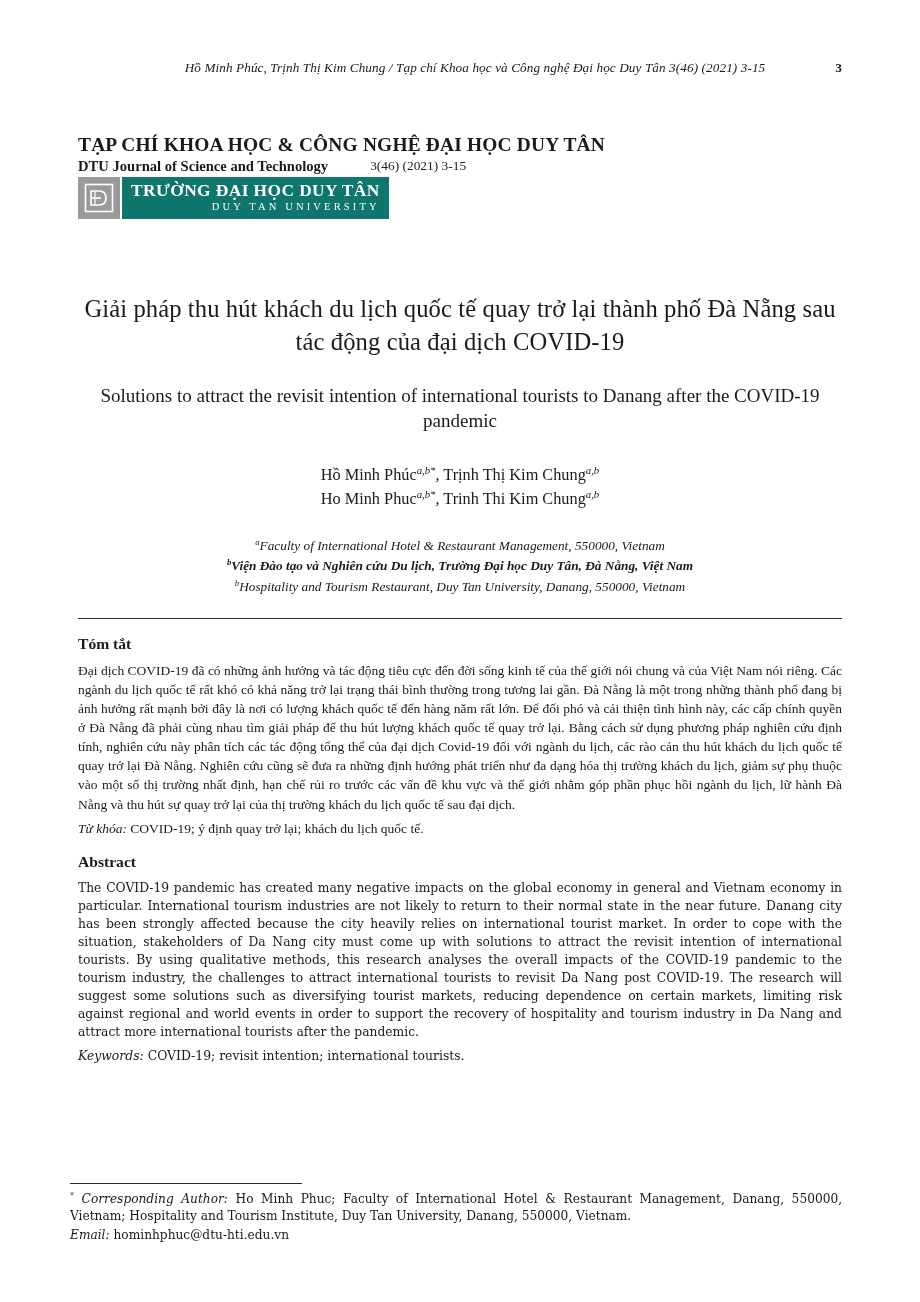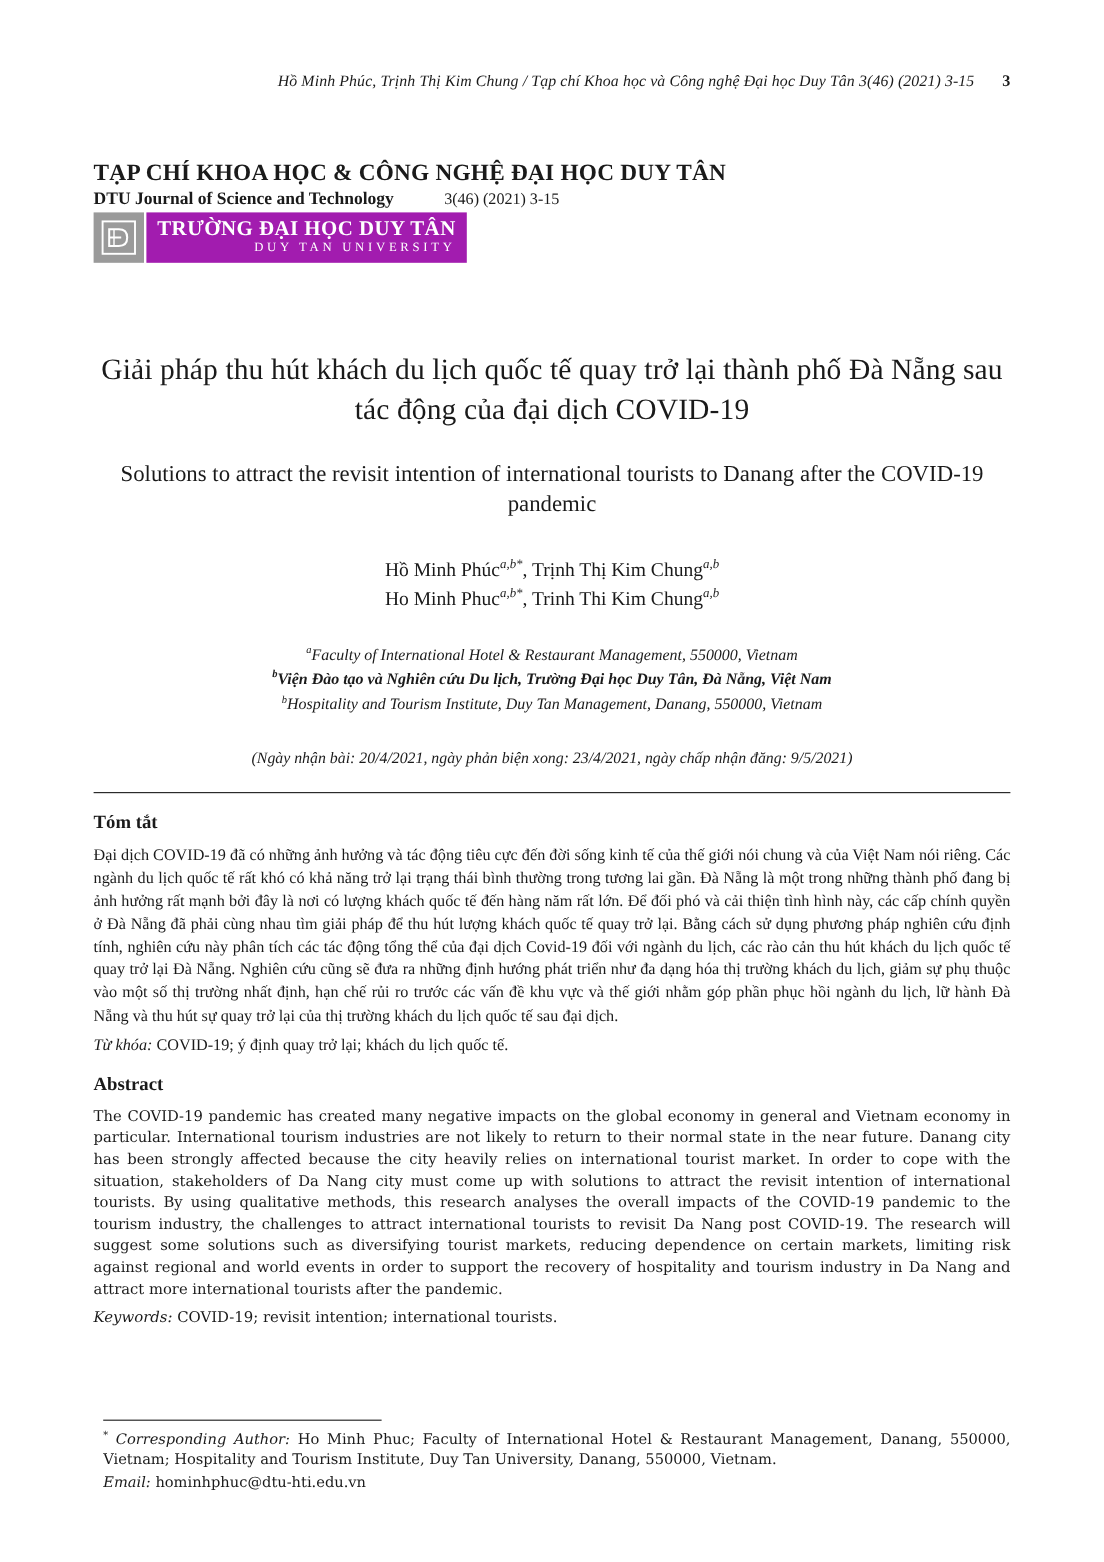--- a/index.html
+++ b/index.html
@@ -28,21 +28,21 @@
     display: flex;
     align-items: baseline;
     justify-content: space-between;
     font-style: italic;
     font-size: 13.2px;
     letter-spacing: 0.1px;
     padding: 0 0 0 60px;
   }
   .runhead .rh-text {
     flex: 1;
-    text-align: right;
+    text-align: center;
   }
   .runhead .rh-page {
     width: 30px;
     text-align: right;
     font-style: normal;
     font-weight: bold;
     font-size: 13.5px;
   }
 
   
@@ -86,21 +86,21 @@
   }
   .logo-mark {
     width: 42px;
     background: #9a9a9a;
     display: flex;
     align-items: center;
     justify-content: center;
   }
   .logo-mark svg { display: block; }
   .logo-text {
-    background: #a21caf;
+    background: #0f766e;
     margin-left: 2px;
     padding: 2px 9px 2px 9px;
     display: flex;
     flex-direction: column;
     justify-content: center;
     color: #ffffff;
   }
   .logo-text .lt-main {
     font-size: 17.4px;
     font-weight: bold;
@@ -192,21 +192,21 @@
   }
   .kw.en {
     font-family: "DejaVu Serif", serif;
     font-size: 12.4px;
   }
   .kw i { font-style: italic; }
 
   
   .footnote-wrap {
     position: absolute;
-    left: 86px;
+    left: 70px;
     right: 78px;
     bottom: 60px;
   }
   .fn-rule {
     width: 232px;
     border-top: 1px solid #2b2b2b;
     margin-bottom: 7px;
   }
   .fn-text {
     font-family: "DejaVu Serif", serif;
@@ -271,25 +271,24 @@
   </div>
 
   <div class="affils">
     <div>
       <sup>a</sup><span>Faculty of International Hotel &amp; Restaurant Management, 550000, Vietnam</span>
     </div>
     <div>
       <sup class="bold-aff">b</sup><span class="bold-aff">Viện Đào tạo và Nghiên cứu Du lịch, Trường Đại học Duy Tân, Đà Nẵng, Việt Nam</span>
     </div>
     <div>
-      <sup>b</sup><span>Hospitality and Tourism Institute, Duy Tan Management, Danang, 550000, Vietnam</span>
-    </div>
-  </div>
-
-  <div class="received">(Ngày nhận bài: 20/4/2021, ngày phản biện xong: 23/4/2021, ngày chấp nhận đăng: 9/5/2021)</div>
+      <sup>b</sup><span>Hospitality and Tourism Restaurant, Duy Tan University, Danang, 550000, Vietnam</span>
+    </div>
+  </div>
+
 
   <div class="rule"></div>
 
   <div class="sec-head">Tóm tắt</div>
   <div class="para">Đại dịch COVID-19 đã có những ảnh hưởng và tác động tiêu cực đến đời sống kinh tế của thế giới nói chung và của Việt Nam nói riêng. Các ngành du lịch quốc tế rất khó có khả năng trở lại trạng thái bình thường trong tương lai gần. Đà Nẵng là một trong những thành phố đang bị ảnh hưởng rất mạnh bởi đây là nơi có lượng khách quốc tế đến hàng năm rất lớn. Để đối phó và cải thiện tình hình này, các cấp chính quyền ở Đà Nẵng đã phải cùng nhau tìm giải pháp để thu hút lượng khách quốc tế quay trở lại. Bằng cách sử dụng phương pháp nghiên cứu định tính, nghiên cứu này phân tích các tác động tổng thể của đại dịch Covid-19 đối với ngành du lịch, các rào cản thu hút khách du lịch quốc tế quay trở lại Đà Nẵng. Nghiên cứu cũng sẽ đưa ra những định hướng phát triển như đa dạng hóa thị trường khách du lịch, giảm sự phụ thuộc vào một số thị trường nhất định, hạn chế rủi ro trước các vấn đề khu vực và thế giới nhằm góp phần phục hồi ngành du lịch, lữ hành Đà Nẵng và thu hút sự quay trở lại của thị trường khách du lịch quốc tế sau đại dịch.</div>
   <div class="kw">
     <i>Từ khóa:</i>
     <span>COVID-19; ý định quay trở lại; khách du lịch quốc tế.</span>
   </div>
 

